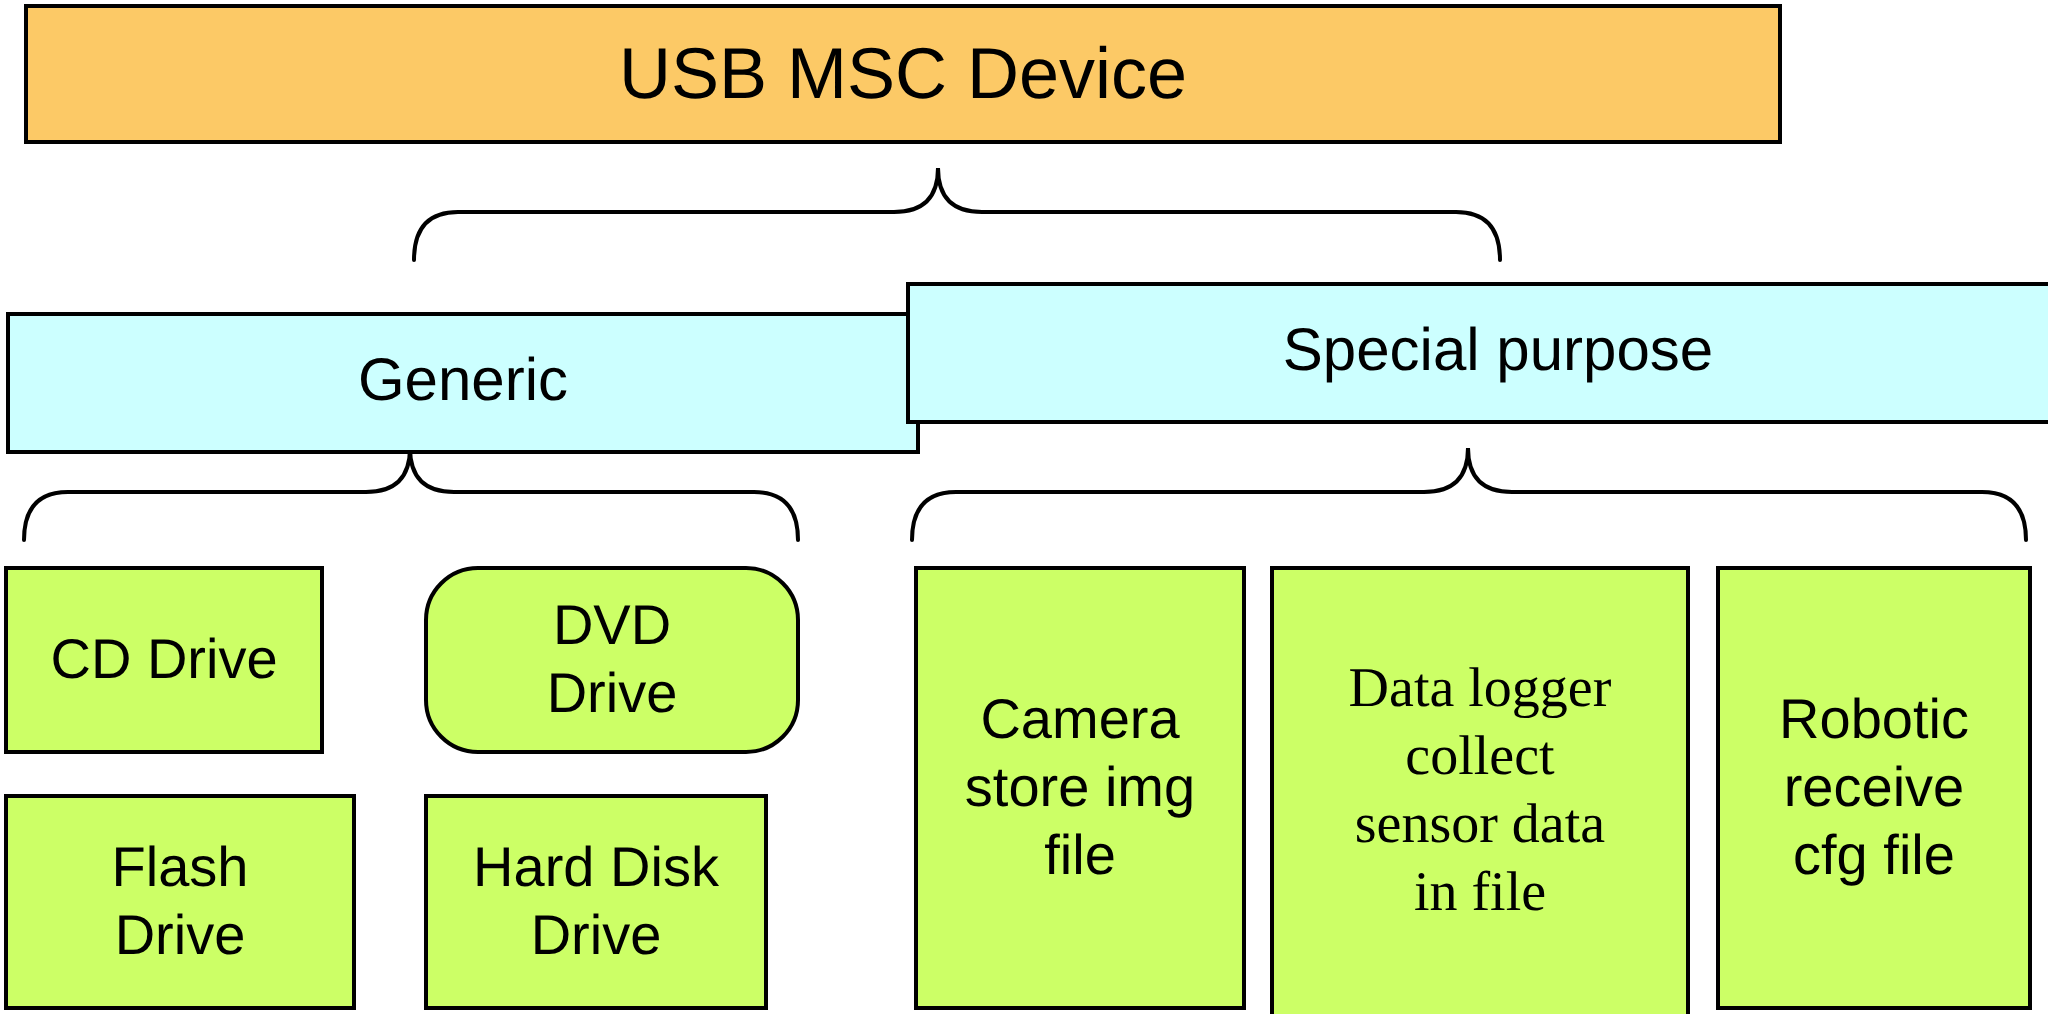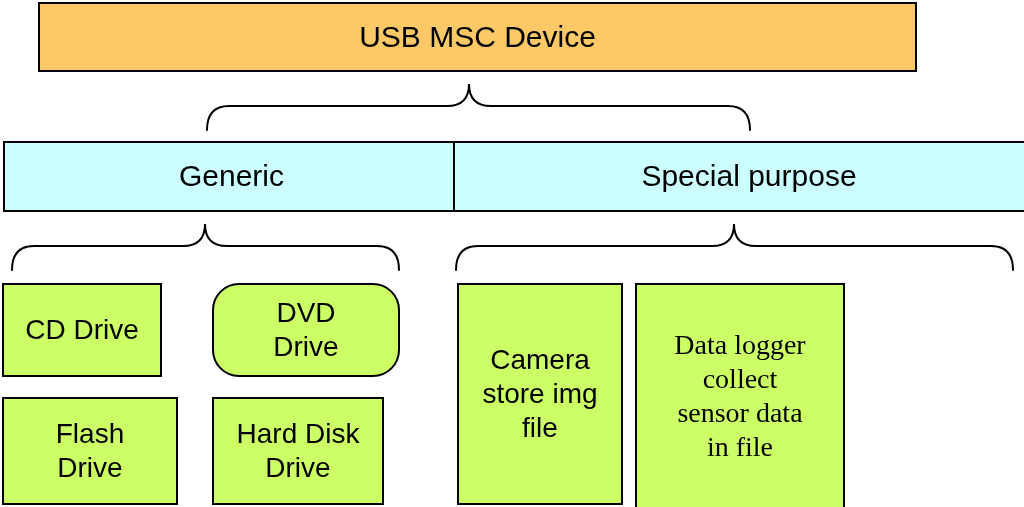--- a/index.html
+++ b/index.html
@@ -23,28 +23,27 @@
     display: flex;
     align-items: center;
     justify-content: center;
     text-align: center;
     white-space: pre-line;
     line-height: 1.22;
   }
   .root-box {
     left: 12px; top: 2px; width: 879px; height: 70px;
     background: var(--root-fill, #FCC966);
-    font-size: 30px;
-    margin-left: 26px;
+    font-size: 36px;
   }
   .category-box {
     background: var(--category-fill, #CCFFFF);
     font-size: 30px;
   }
-  .generic-box { left: 3px;   top: 141px; width: 457px; height: 71px; }
+  .generic-box { left: 3px;   top: 156px; width: 457px; height: 71px; }
   .special-box { left: 453px; top: 141px; width: 592px; height: 71px; }
   .leaf-box {
     background: var(--leaf-fill, #CCFF66);
     font-size: 28px;
   }
   .cd     { left: 2px;   top: 283px; width: 160px; height: 94px;  }
   .dvd    { left: 212px; top: 283px; width: 188px; height: 94px; border-radius: 27px;  }
   .flash  { left: 2px;   top: 397px; width: 176px; height: 108px; }
   .hdd    { left: 212px; top: 397px; width: 172px; height: 108px; }
   .camera { left: 457px; top: 283px; width: 166px; height: 222px; }
@@ -87,14 +86,17 @@
   <div class="box leaf-box hdd">Hard Disk
 Drive</div>
 
   <div class="box leaf-box camera">Camera
 store img
 file</div>
   <div class="box leaf-box logger">Data logger
 collect
 sensor data
 in file</div>
+  <div class="box leaf-box robot">Robotic
+receive
+cfg file</div>
 
 </div>
 
 </body></html>

